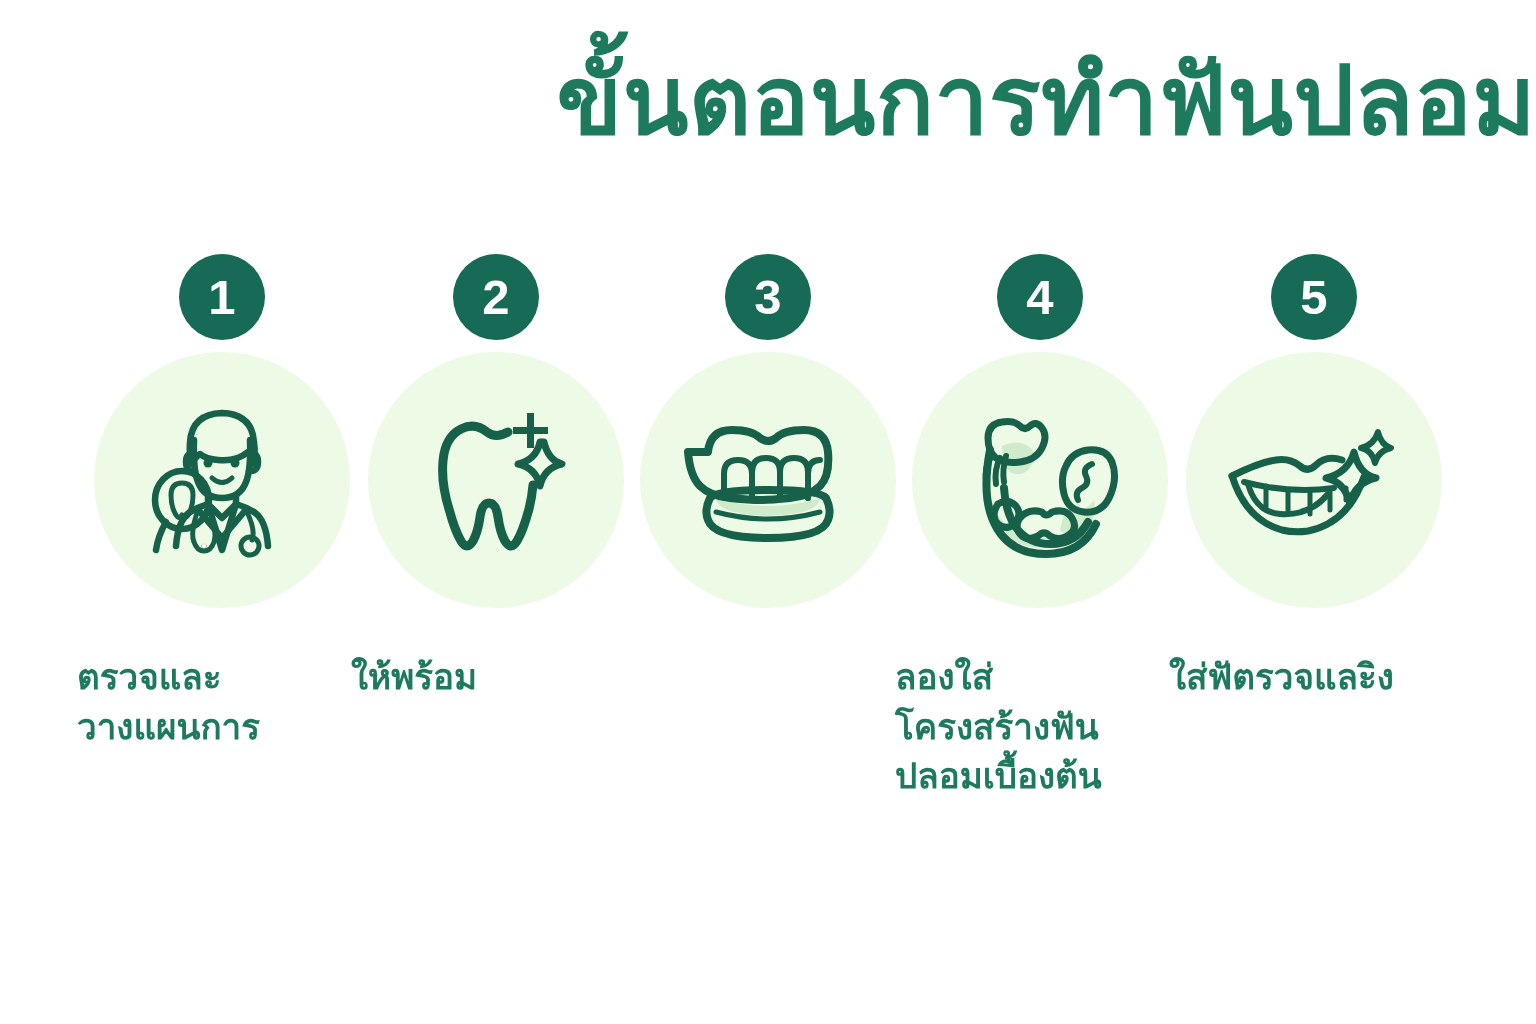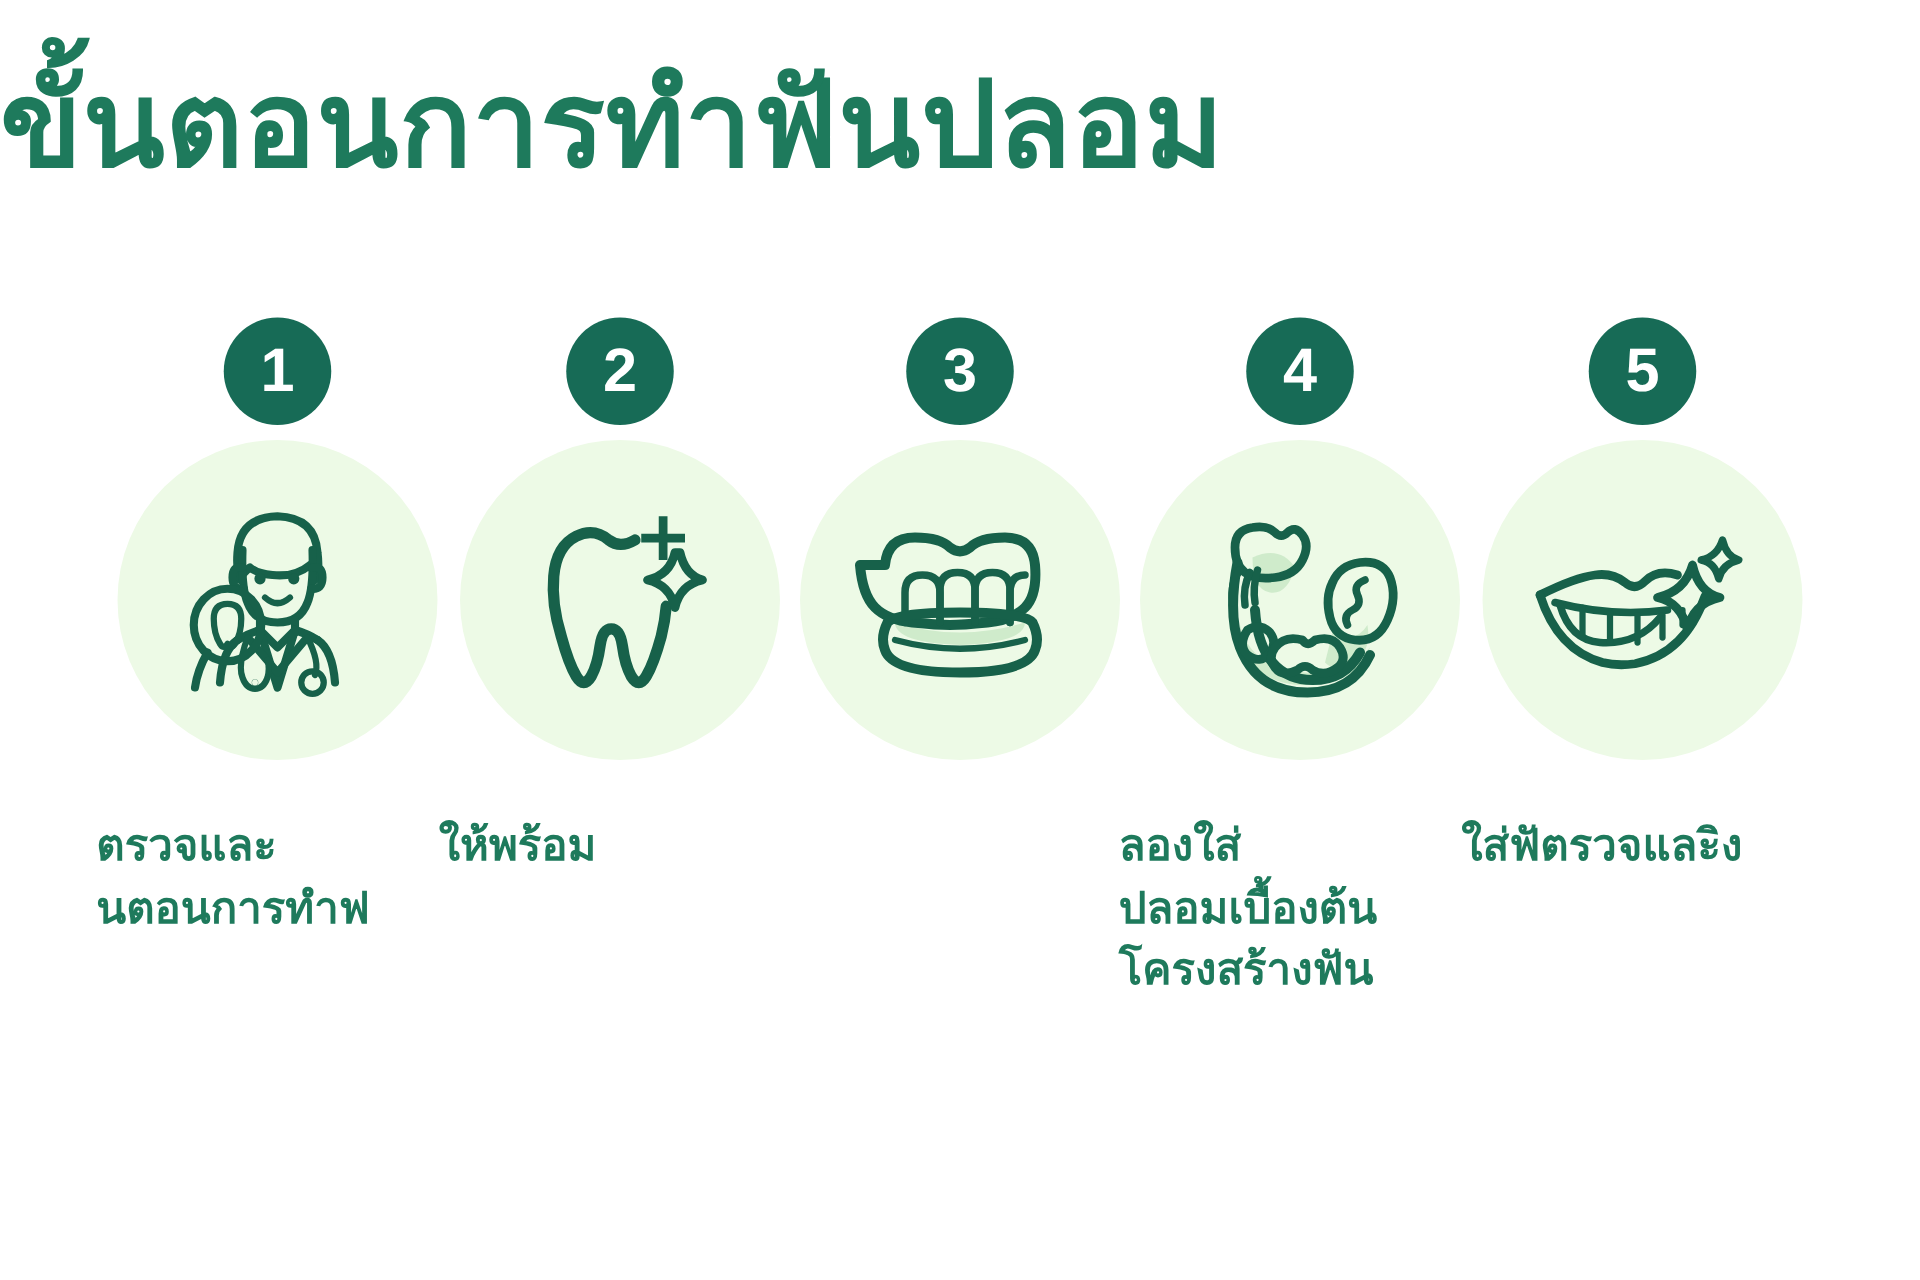--- a/index.html
+++ b/index.html
@@ -21,21 +21,21 @@
     inset: 0;
     background: #ffffff;
   }
 
   
   .title {
     position: absolute;
     top: 46px;
     left: 0;
     width: 1536px;
-    text-align: left;
+    text-align: right;
     font-size: 96px;
     line-height: 1.15;
     font-weight: 700;
     color: #1E7A5C;
     letter-spacing: 0.5px;
     white-space: nowrap;
   }
 
   
   .steps {
@@ -163,21 +163,21 @@
           <circle class="ln-thin" cx="128" cy="166" r="9"></circle>
           <circle class="ln-thin" cx="82" cy="166" r="0.1"></circle>
 
           <ellipse class="ln" cx="60" cy="120" rx="27" ry="29"></ellipse>
           <path class="ln-thin" d="M60 103 q-11 0 -11 12 q0 12 5 20 q3 5 6 0 q3 5 6 0 q5 -8 5 -20 q0 -12 -11 -12 Z"></path>
           <path class="ln" d="M44 142 q-8 14 -10 28"></path>
         </svg>
       </div>
       <div class="caption">
         <span class="cap-line">ตรวจและ</span>
-        <span class="cap-line">นตอนการทำฟ</span>
+        <span class="cap-line">วางแผนการ</span>
       </div>
     </div>
 
     <div class="step">
       <div class="badge">2</div>
       <div class="icon-disc">
         <svg viewBox="0 0 200 200">
 
           <path class="ln" style="stroke-width:9" d="M112 52 q-12 7 -21 0 q-12 -10 -26 -3 q-16 8 -18 32 q-2 22 6 48 q6 22 12 32 q6 10 12 0 q5 -9 7 -24 q2 -14 9 -14 q7 0 9 14 q2 15 7 24 q6 10 12 0 q6 -10 12 -32 q3 -12 4 -24"></path>
 
@@ -233,22 +233,22 @@
 
           <path class="ln" style="stroke-width:7" d="M80 138 q8 -10 22 -6 q4 6 10 0 q14 -4 20 6 q6 10 -2 16 q-10 8 -20 2 q-6 -6 -12 0 q-12 6 -18 -2 q-6 -8 0 -16 Z"></path>
 
           <path class="ln-thin" style="stroke-width:6" d="M52 76 q-8 10 -6 26"></path>
           <path class="ln-thin" style="stroke-width:6" d="M60 78 q-6 12 -4 26"></path>
           <path class="ln-thin" style="stroke-width:6" d="M66 76 q-4 14 -2 26"></path>
         </svg>
       </div>
       <div class="caption">
         <span class="cap-line">ลองใส่</span>
+        <span class="cap-line">โครงสร้างฟัน</span>
         <span class="cap-line">ปลอมเบื้องต้น</span>
-        <span class="cap-line">โครงสร้างฟัน</span>
       </div>
     </div>
 
     <div class="step">
       <div class="badge">5</div>
       <div class="icon-disc">
         <svg viewBox="0 0 200 200">
 
           <path class="ln" style="stroke-width:7" d="M18 96 q28 -14 44 -16 q14 -2 24 6 q8 7 16 -1 q10 -10 26 -5"></path>
 

